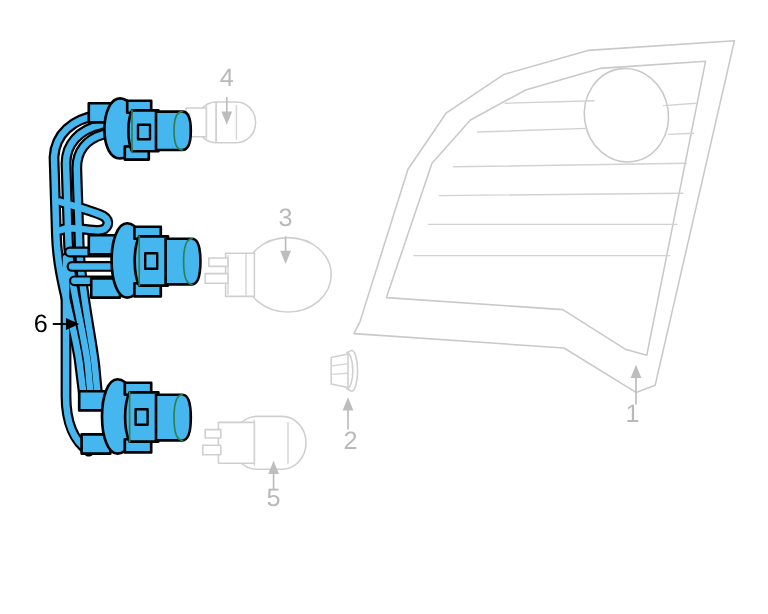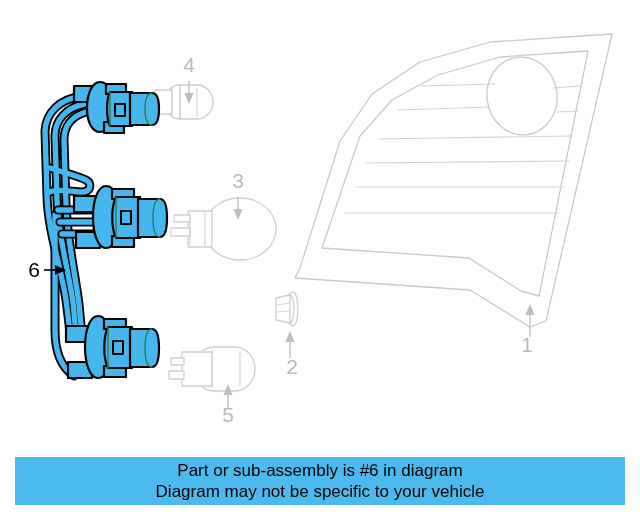--- a/index.html
+++ b/index.html
@@ -412,18 +412,14 @@
 
       <g>
         <path class="leader-hl" d="M 44 270 L 57 270"></path>
         <path class="leader-head-hl" d="M 66 270 L 55 265 L 55 275 Z"></path>
       </g>
       <text class="callout-num-hl" x="34" y="277">6</text>
     </g>
 
   </svg>
 
-  <div id="notice-banner">
-    <div class="banner-line">Part or sub-assembly is #6 in diagram</div>
-    <div class="banner-line">Diagram may not be specific to your vehicle</div>
-  </div>
 
 </div>
 
 </body></html>

